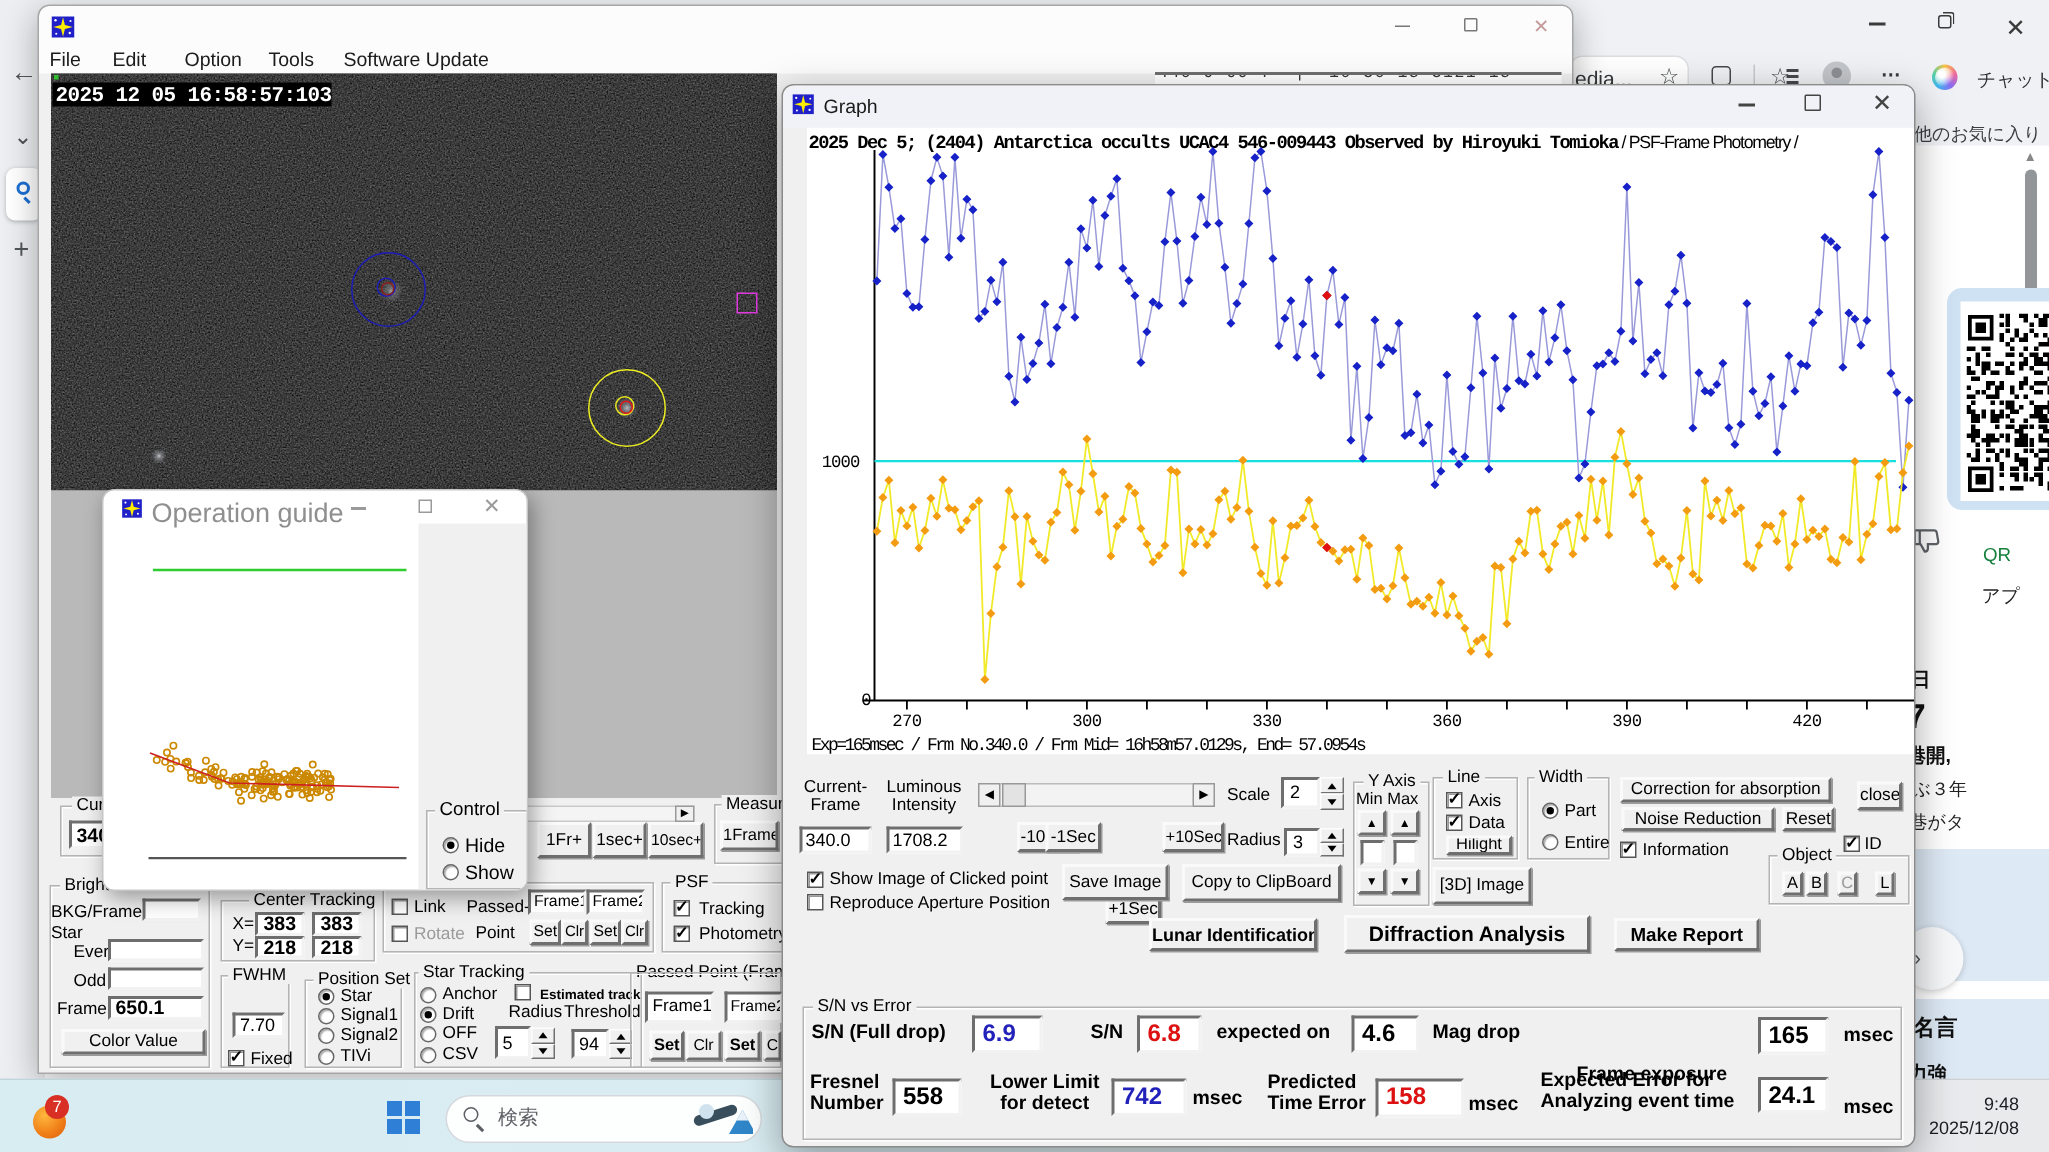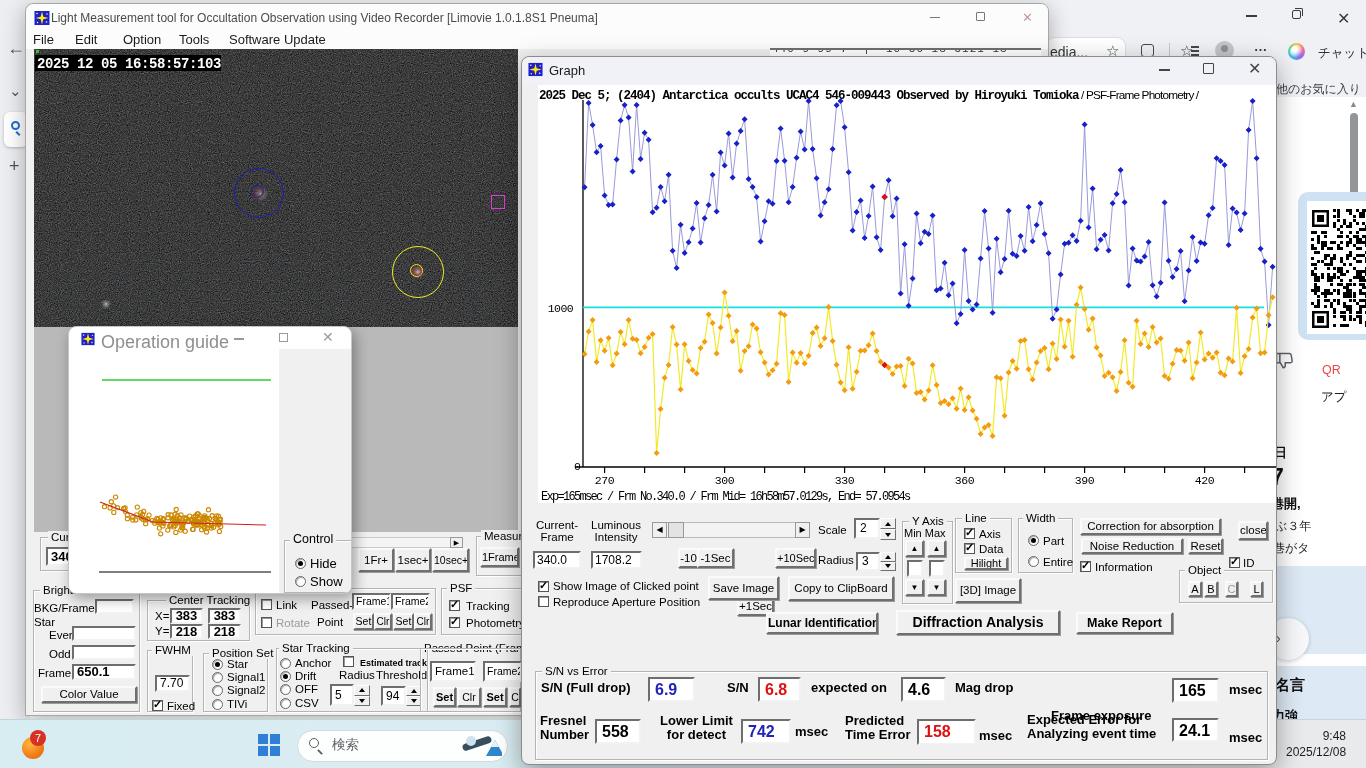--- a/index.html
+++ b/index.html
@@ -57,21 +57,21 @@
       <rect x="1" y="1" width="17" height="17" fill="#000"></rect>
       <rect x="3.5" y="3.5" width="12" height="12" fill="#fff"></rect>
       <rect x="6" y="6" width="7" height="7" fill="#000"></rect>
       <rect x="1" y="102" width="17" height="17" fill="#000"></rect>
       <rect x="3.5" y="104.5" width="12" height="12" fill="#fff"></rect>
       <rect x="6" y="107" width="7" height="7" fill="#000"></rect>
     </svg>
 <svg class="abs" style="left:1274px;top:351px;" width="20" height="20" viewBox="0 0 24 24">
       <path fill="none" stroke="#5f6368" stroke-width="1.8" d="M3 3h4v11H3zM7 13l4 7c1.5 0 2.5-1 2.5-2.5V14H20c1.2 0 2-1 1.8-2.1l-1.2-7C20.4 3.8 19.5 3 18.4 3H7v10z"></path>
     </svg>
-<div class="abs" style="left:1322px;top:363px;font-size:12.5px;color:#ef4444;">QR</div>
+<div class="abs" style="left:1322px;top:363px;font-size:12.5px;color:#15803d;">QR</div>
 <div class="abs" style="left:1321px;top:389px;font-size:12.5px;color:#202124;">アプ</div>
 <div class="abs" style="left:1274px;top:444px;font-size:13px;font-weight:bold;color:#111;">日</div>
 <div class="abs" style="left:1271px;top:464px;font-size:23px;font-weight:bold;color:#111;">7</div>
 <div class="abs" style="left:1271px;top:495px;font-size:13px;font-weight:bold;color:#111;text-align:center;">港開,</div>
 <div class="abs" style="left:1275px;top:518px;font-size:12px;color:#222;">ぶ３年</div>
 <div class="abs" style="left:1273px;top:540px;font-size:12px;color:#222;">巷がタ</div>
 <div class="abs" style="left:1277px;top:566px;width:89px;height:88px;background:#dde9f5;"></div>
 <div class="abs" style="left:1267px;top:618px;width:42px;height:42px;border-radius:50%;background:#f6f7f9;box-shadow:0 1px 4px rgba(0,0,0,.2);"></div>
 <div class="abs" style="left:1276px;top:630px;font-size:14px;color:#505458;">›</div>
 <div class="abs" style="left:1277px;top:666px;width:89px;height:53px;background:#dde9f5;"></div>
@@ -97,21 +97,20 @@
 <div class="abs" style="left:25px;top:3px;width:1024px;height:713px;background:#f0f0f0;border:1px solid #a7a7a7;border-radius:8px 8px 0 0;box-shadow:0 6px 22px rgba(0,0,0,.3);z-index:10;overflow:hidden;">
 <div class="abs" style="left:0;top:0;width:1024px;height:45px;background:#fcfcfc;border-radius:8px 8px 0 0;"></div>
 <svg class="abs" style="left:8px;top:6px;" width="16" height="16" viewBox="0 0 16 16">
       <rect x="0.5" y="1" width="15" height="14" fill="#2020c8"></rect>
       <path fill="#ffee00" d="M8 1.5l1.3 5.2L14.5 8l-5.2 1.3L8 14.5 6.7 9.3 1.5 8l5.2-1.3z"></path>
       <circle cx="3" cy="3.5" r="0.8" fill="#fff"></circle>
       <circle cx="13" cy="4" r="0.7" fill="#fff"></circle>
       <circle cx="12.5" cy="12" r="0.8" fill="#fff"></circle>
       <circle cx="3.5" cy="12.5" r="0.7" fill="#fff"></circle>
     </svg>
-<div class="abs" style="left:25px;top:7px;font-size:12px;color:#4b4b4b;">Light Measurement tool for Occultation Observation using Video Recorder [Limovie 1.0.1.8S1 Pneuma]</div>
 <div class="abs" style="left:904px;top:13px;width:10px;height:1.4px;background:#777;"></div>
 <div class="abs" style="left:950px;top:8px;width:9px;height:9px;border:1.1px solid #787878;border-radius:1px;"></div>
 <div class="abs" style="left:996px;top:6px;font-size:13px;color:#c59a9a;">✕</div>
 <div class="abs" style="left:7px;top:28px;font-size:13px;color:#1b1b1b;">File</div>
 <div class="abs" style="left:49px;top:28px;font-size:13px;color:#1b1b1b;">Edit</div>
 <div class="abs" style="left:97px;top:28px;font-size:13px;color:#1b1b1b;">Option</div>
 <div class="abs" style="left:153px;top:28px;font-size:13px;color:#1b1b1b;">Tools</div>
 <div class="abs" style="left:203px;top:28px;font-size:13px;color:#1b1b1b;">Software Update</div>
 <div class="abs" style="left:8px;top:45px;width:484px;height:278px;background:#2e2f31;overflow:hidden;"><svg width="484" height="278">
         <filter id="vn" x="0" y="0" width="100%" height="100%" color-interpolation-filters="sRGB">

